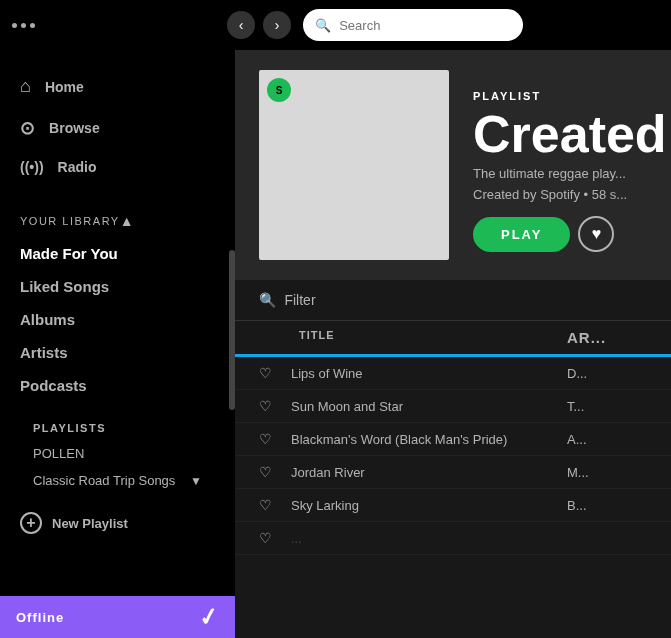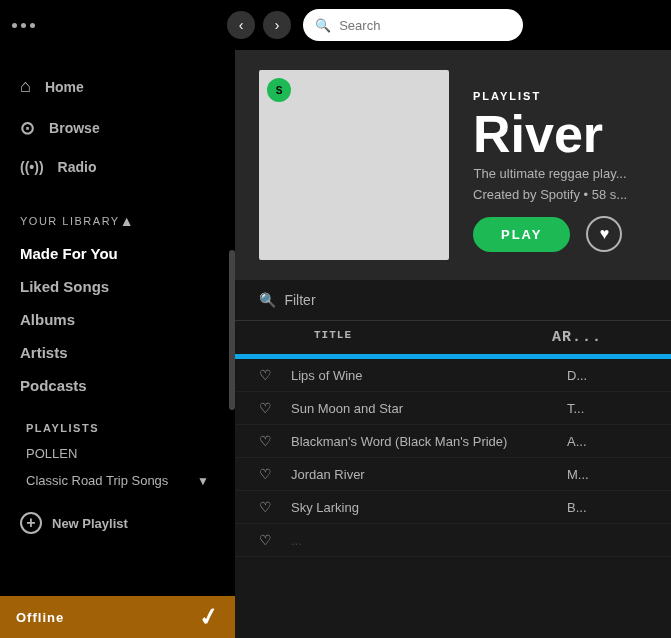--- a/index.html
+++ b/index.html
@@ -105,21 +105,21 @@
       display: flex; align-items: center;
       padding: 8px 20px;
       cursor: pointer;
       color: #b3b3b3;
       font-size: 15px;
       font-weight: 600;
     }
     .library-item.active { color: #fff; }
 
     .playlists-section {
-      padding: 8px 6px;
+      padding: 8px 13px;
     }
     .playlist-header {
       padding: 12px 20px 6px;
       font-size: 11px;
       font-weight: 700;
       letter-spacing: 1.5px;
       color: #b3b3b3;
       text-transform: uppercase;
     }
     .playlist-item {
@@ -161,21 +161,21 @@
       right: 0;
       top: 200px;
       width: 6px;
       height: 160px;
       background: #444;
       border-radius: 3px;
     }
 
     
     .offline-bar {
-      background: #a16207;
+      background: #8b5cf6;
       height: 42px;
       display: flex;
       align-items: center;
       padding: 0 16px;
       justify-content: space-between;
       flex-shrink: 0;
     }
     .offline-label {
       font-size: 13px;
       font-weight: 700;
@@ -245,28 +245,27 @@
       font-size: 52px;
       font-weight: 900;
       color: #fff;
       line-height: 1;
       white-space: nowrap;
       overflow: hidden;
     }
     .playlist-desc {
       font-size: 13px;
       color: #b3b3b3;
-      text-align: center;
     }
     .playlist-meta {
       font-size: 13px;
       color: #b3b3b3;
     }
     .playlist-actions {
-      display: flex; align-items: center; gap: 16px;
+      display: flex; align-items: center; gap: 8px;
       margin-top: 8px;
     }
     .play-btn {
       background: #1db954;
       color: #fff;
       border: none;
       border-radius: 20px;
       padding: 10px 28px;
       font-size: 13px;
       font-weight: 700;
@@ -295,24 +294,23 @@
       display: flex; align-items: center; gap: 8px;
       padding: 12px 24px;
       border-bottom: 1px solid #333;
       flex-shrink: 0;
     }
     .filter-icon { color: #b3b3b3; font-size: 14px; }
     .filter-label { font-size: 14px; color: #b3b3b3; }
 
     .tracks-header {
       display: flex;
-      padding: 8px 39px;
-      border-bottom: 5px solid #0ea5e9;
-      flex-shrink: 0;
-      font-family: Liberation Mono, monospace;
+      padding: 8px 24px;
+      border-bottom: 3px solid #0ea5e9;
+      flex-shrink: 0;
     }
     .tracks-header .col-num { width: 40px; color: #b3b3b3; font-size: 11px; font-weight: 700; letter-spacing: 1px; text-transform: uppercase; }
     .tracks-header .col-title { flex: 1; color: #b3b3b3; font-size: 11px; font-weight: 700; letter-spacing: 1px; text-transform: uppercase; }
     .tracks-header .col-artist { width: 80px; color: #b3b3b3; font-size: 15px; font-weight: 700; letter-spacing: 1px; text-transform: uppercase; }
 
     .track-list {
       overflow-y: auto;
       flex: 1;
     }
     .track-list::-webkit-scrollbar { width: 6px; }
@@ -428,21 +426,21 @@
   <div class="content">
 
     <div class="playlist-header-section">
       <div class="playlist-art">
         <div class="spotify-badge">
           <span class="spotify-badge-inner">S</span>
         </div>
       </div>
       <div class="playlist-info">
         <div class="playlist-type">PLAYLIST</div>
-        <div class="playlist-title">River</div>
+        <div class="playlist-title">Created</div>
         <div class="playlist-desc">The ultimate reggae play...</div>
         <div class="playlist-meta">Created by Spotify • 58 s...</div>
         <div class="playlist-actions">
           <button class="play-btn">PLAY</button>
           <button class="heart-btn">♥</button>
         </div>
       </div>
     </div>
 
     <div class="tracks-section">

